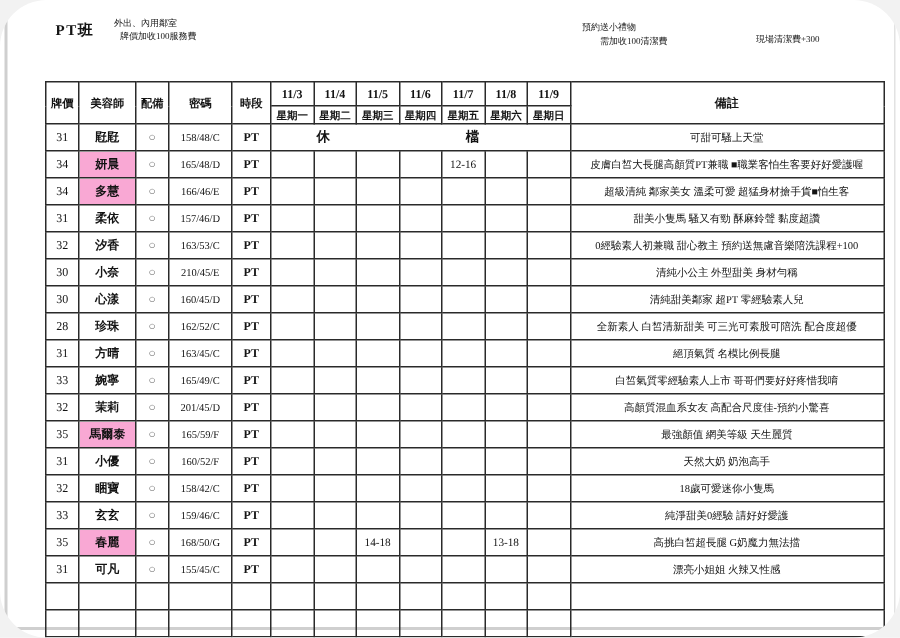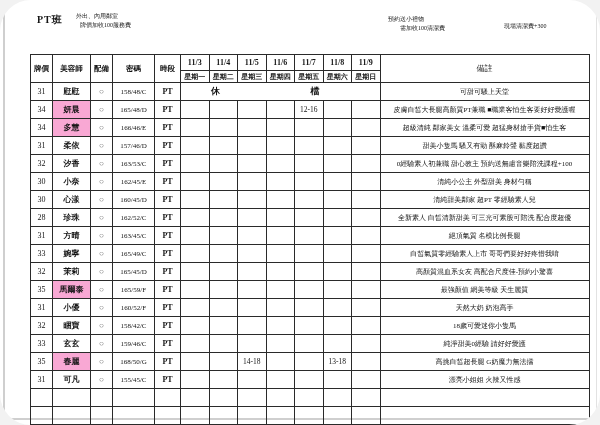--- a/index.html
+++ b/index.html
@@ -25,21 +25,21 @@
     position:absolute; left:30px; top:54px; width:559px;
     border-collapse:collapse; table-layout:fixed;
   }
   table.schedule th, table.schedule td {
     border:1px solid #2a2a2a; text-align:center; vertical-align:middle;
     overflow:hidden; white-space:nowrap; padding:0;
   }
   thead .hdr { font-size:7.5px; font-weight:bold; }
   thead .date-cell { height:16px; font-size:8px; font-weight:bold; }
   thead .weekday-cell { height:12px; font-size:7px; font-weight:bold; }
-  thead .remarks-hdr { font-size:8px; font-weight:normal; }
+  thead .remarks-hdr { font-size:8px; font-weight:bold; }
   tbody td { height:18px; font-size:8px; }
   td.price-cell { font-size:8px; }
   td.artist-name-cell { font-weight:bold; }
   td.artist-name-cell.hl { background:#f9a8d4; }
   td.equipment-cell { font-size:8px; color:#666; }
   td.code-cell { font-size:7px; }
   td.shift-cell { font-weight:bold; font-size:8px; }
   td.day-cell { font-size:7.5px; }
   td.rest-cell { font-size:9px; font-weight:bold; }
   td.rest-cell .rest-wrap { display:flex; justify-content:space-between; padding:0 60px 0 30px; }
@@ -179,21 +179,21 @@
           <td class="day-cell"></td>
           <td class="day-cell"></td>
           <td class="day-cell"></td>
           <td class="day-cell"></td>
           <td class="remark-cell">0經驗素人初兼職 甜心教主 預約送無慮音樂陪洗課程+100</td>
         </tr>
         <tr>
           <td class="price-cell">30</td>
           <td class="artist-name-cell">小奈</td>
           <td class="equipment-cell">○</td>
-          <td class="code-cell">162/45/E</td>
+          <td class="code-cell">210/45/E</td>
           <td class="shift-cell">PT</td>
           <td class="day-cell"></td>
           <td class="day-cell"></td>
           <td class="day-cell"></td>
           <td class="day-cell"></td>
           <td class="day-cell"></td>
           <td class="day-cell"></td>
           <td class="day-cell"></td>
           <td class="remark-cell">清純小公主 外型甜美 身材勻稱</td>
         </tr>
@@ -254,21 +254,21 @@
           <td class="day-cell"></td>
           <td class="day-cell"></td>
           <td class="day-cell"></td>
           <td class="day-cell"></td>
           <td class="remark-cell">白皙氣質零經驗素人上市 哥哥們要好好疼惜我唷</td>
         </tr>
         <tr>
           <td class="price-cell">32</td>
           <td class="artist-name-cell">茉莉</td>
           <td class="equipment-cell">○</td>
-          <td class="code-cell">165/45/D</td>
+          <td class="code-cell">201/45/D</td>
           <td class="shift-cell">PT</td>
           <td class="day-cell"></td>
           <td class="day-cell"></td>
           <td class="day-cell"></td>
           <td class="day-cell"></td>
           <td class="day-cell"></td>
           <td class="day-cell"></td>
           <td class="day-cell"></td>
           <td class="remark-cell">高顏質混血系女友 高配合尺度佳-預約小驚喜</td>
         </tr>

